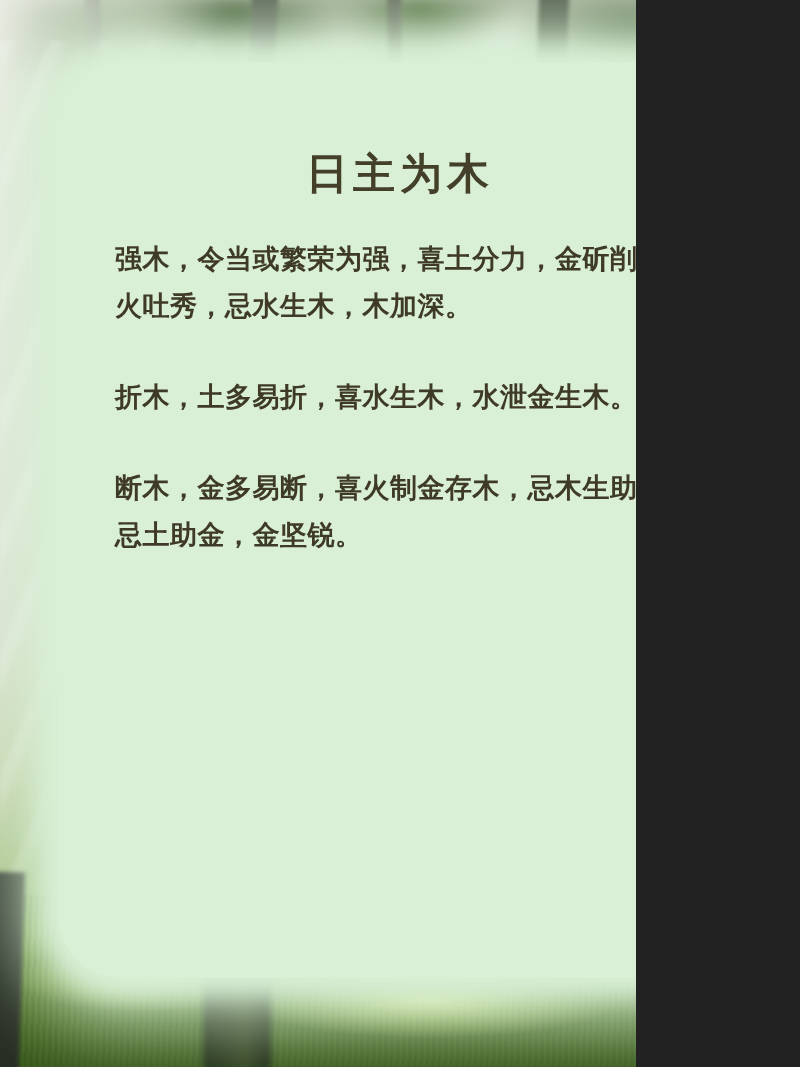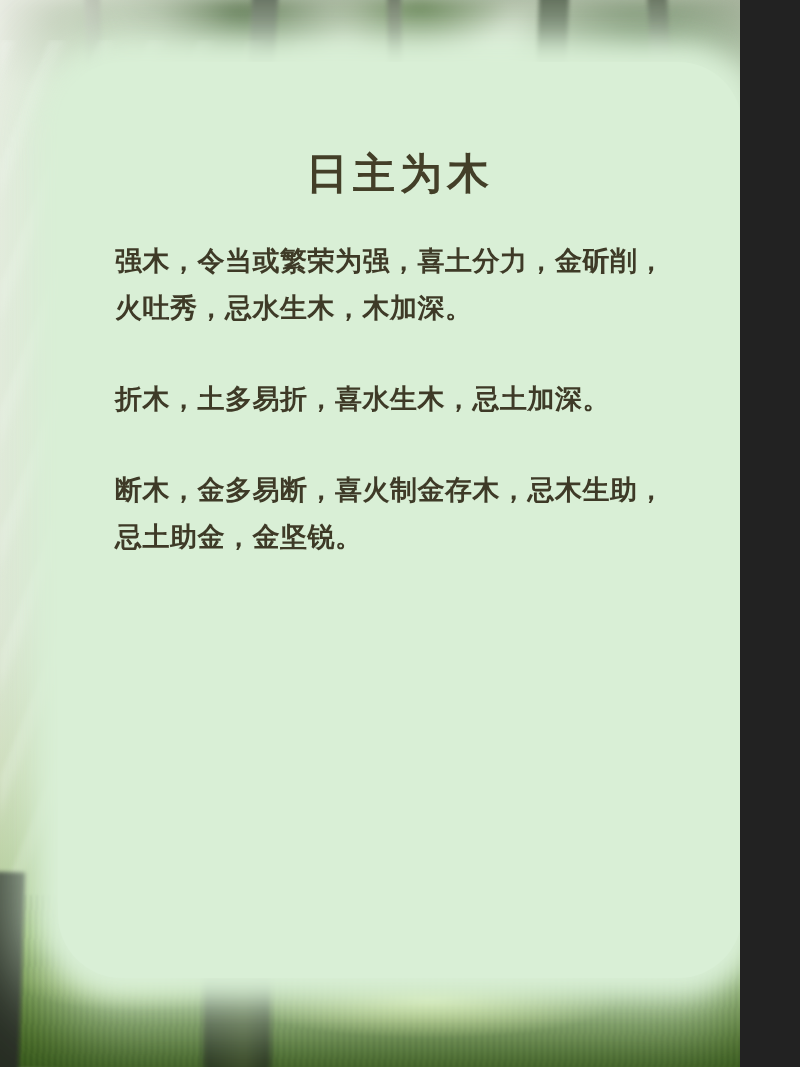--- a/index.html
+++ b/index.html
@@ -1,18 +1,18 @@
 <!DOCTYPE html>
 <html><head>
 <meta charset="utf-8">
 <style>
   html,body{margin:0;padding:0;background:#222;}
   .scene{
-    position:relative;width:740px;height:1067px;overflow:hidden;
-    font-family:Liberation Sans, sans-serif;
+    position:relative;width:636px;height:1067px;overflow:hidden;
+    font-family:Liberation Mono, monospace;
   }
   .layer{position:absolute;pointer-events:none;}
 
   
   .bg-base{
     inset:0;z-index:0;
     background:linear-gradient(180deg,
       #a7b19c 0%, #bfc9b4 8%, #ccd5c2 22%, #d2dcc8 40%,
       #cfd9c3 58%, #b4c793 72%, #84a854 84%, #557a2d 93%, #3e5c1f 100%);
   }
@@ -119,16 +119,16 @@
   <div class="layer trunk-right2"></div>
   <div class="layer mist-left"></div>
   <div class="layer rays-left"></div>
   <div class="layer grass"></div>
   <div class="layer trunk-bottom"></div>
   <div class="layer pole-left"></div>
 
   <div class="card">
     <h1 class="card-title">日主为木</h1>
     <p class="card-paragraph">强木，令当或繁荣为强，喜土分力，金斫削，火吐秀，忌水生木，木加深。</p>
-    <p class="card-paragraph">折木，土多易折，喜水生木，忌土加深。</p>
+    <p class="card-paragraph">折木，土多易折，喜水生木，水泄金生木。</p>
     <p class="card-paragraph">断木，金多易断，喜火制金存木，忌木生助，忌土助金，金坚锐。</p>
   </div>
 </div>
 
 </body></html>

